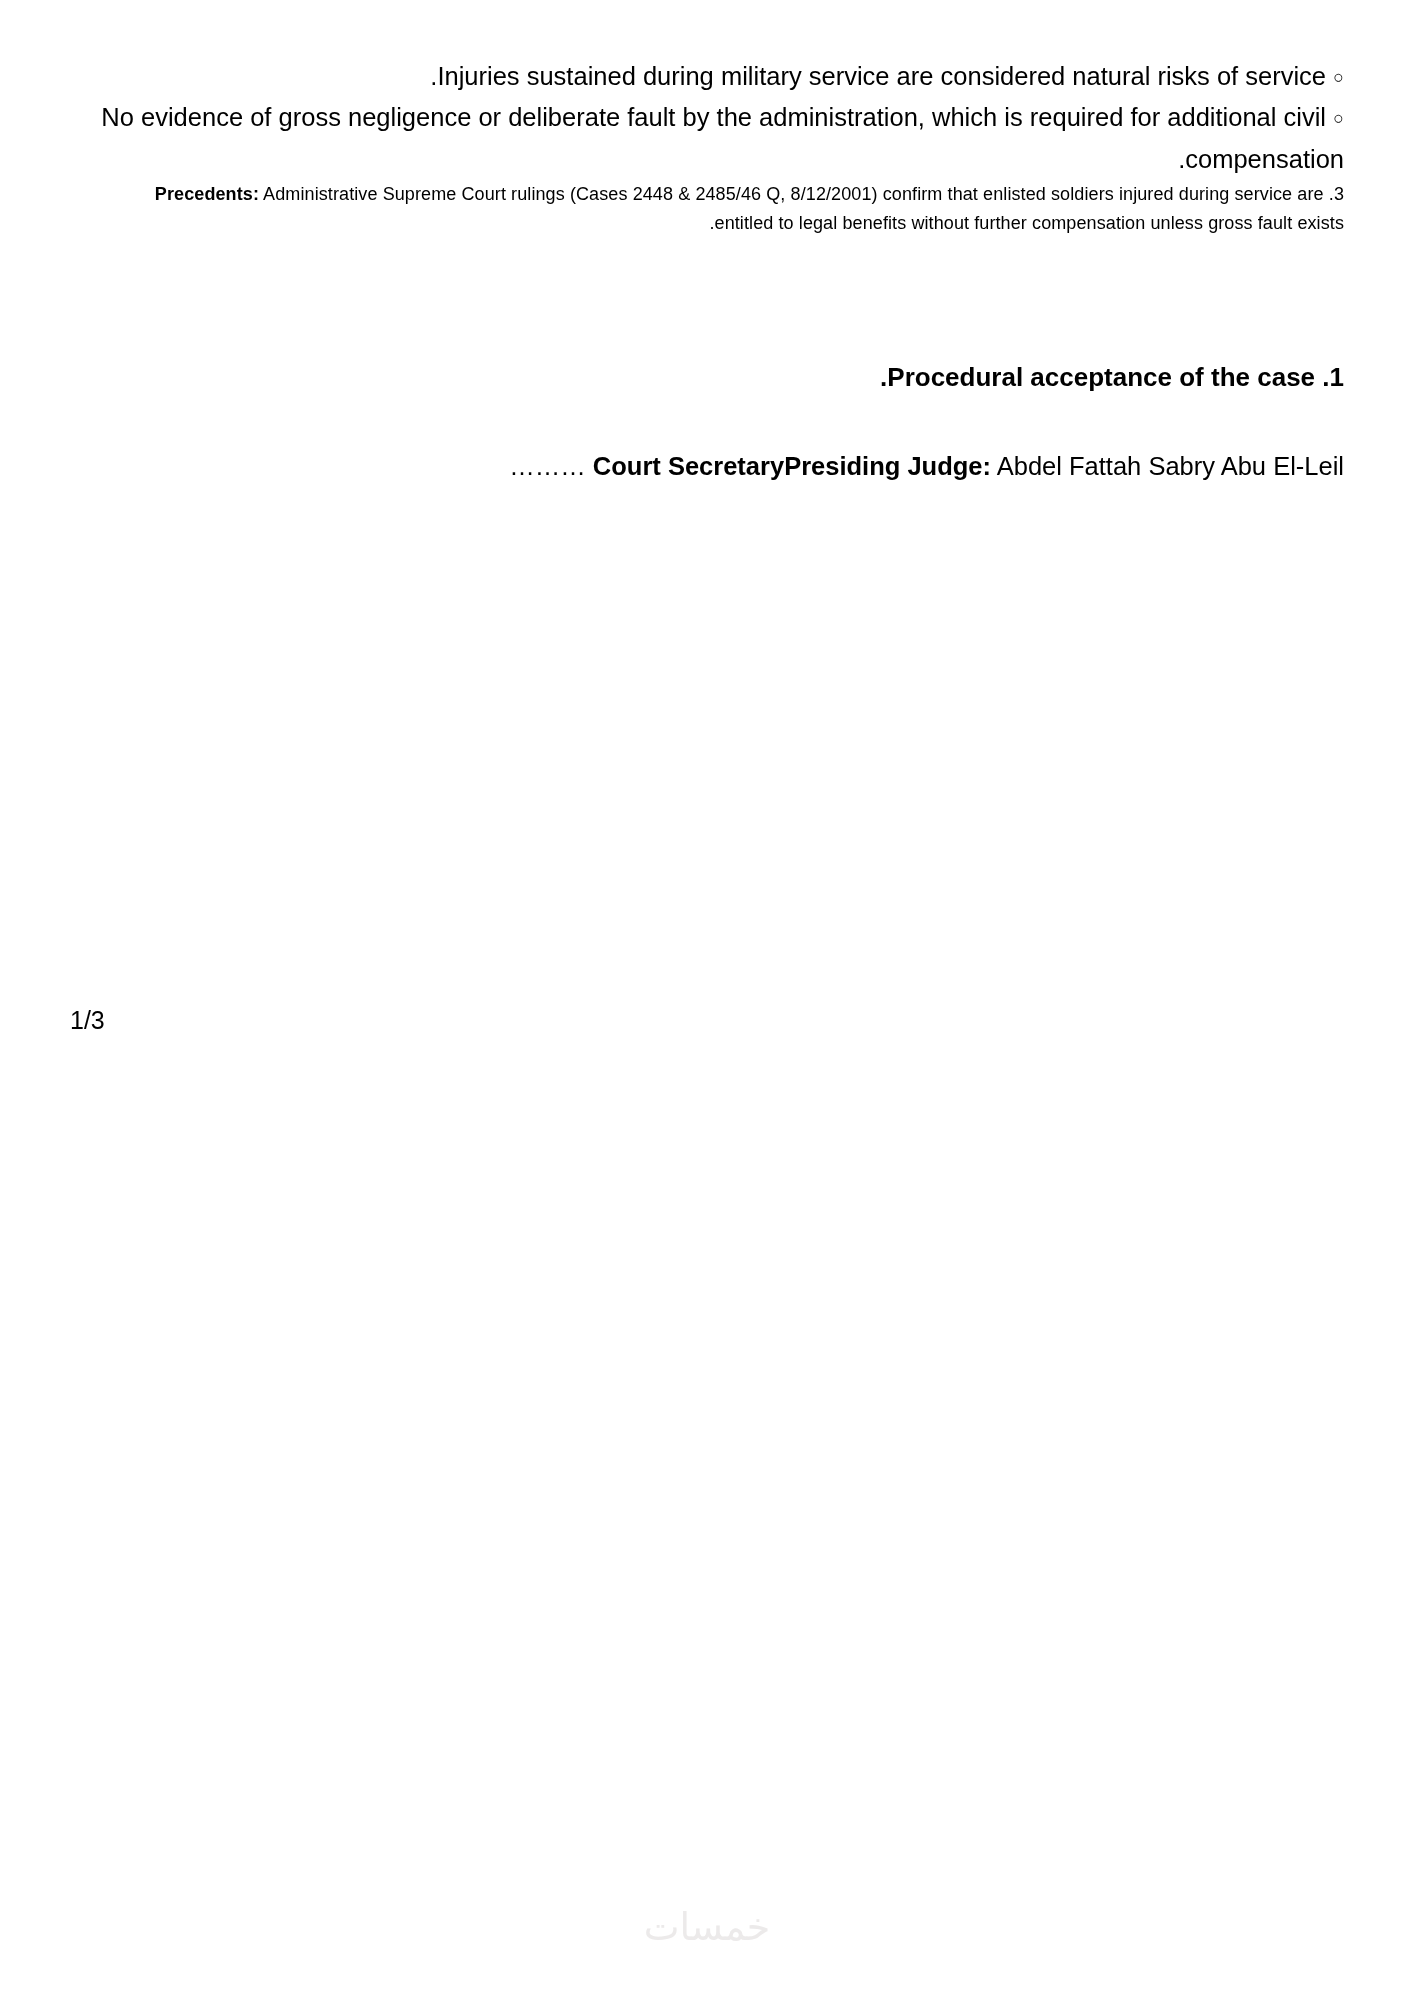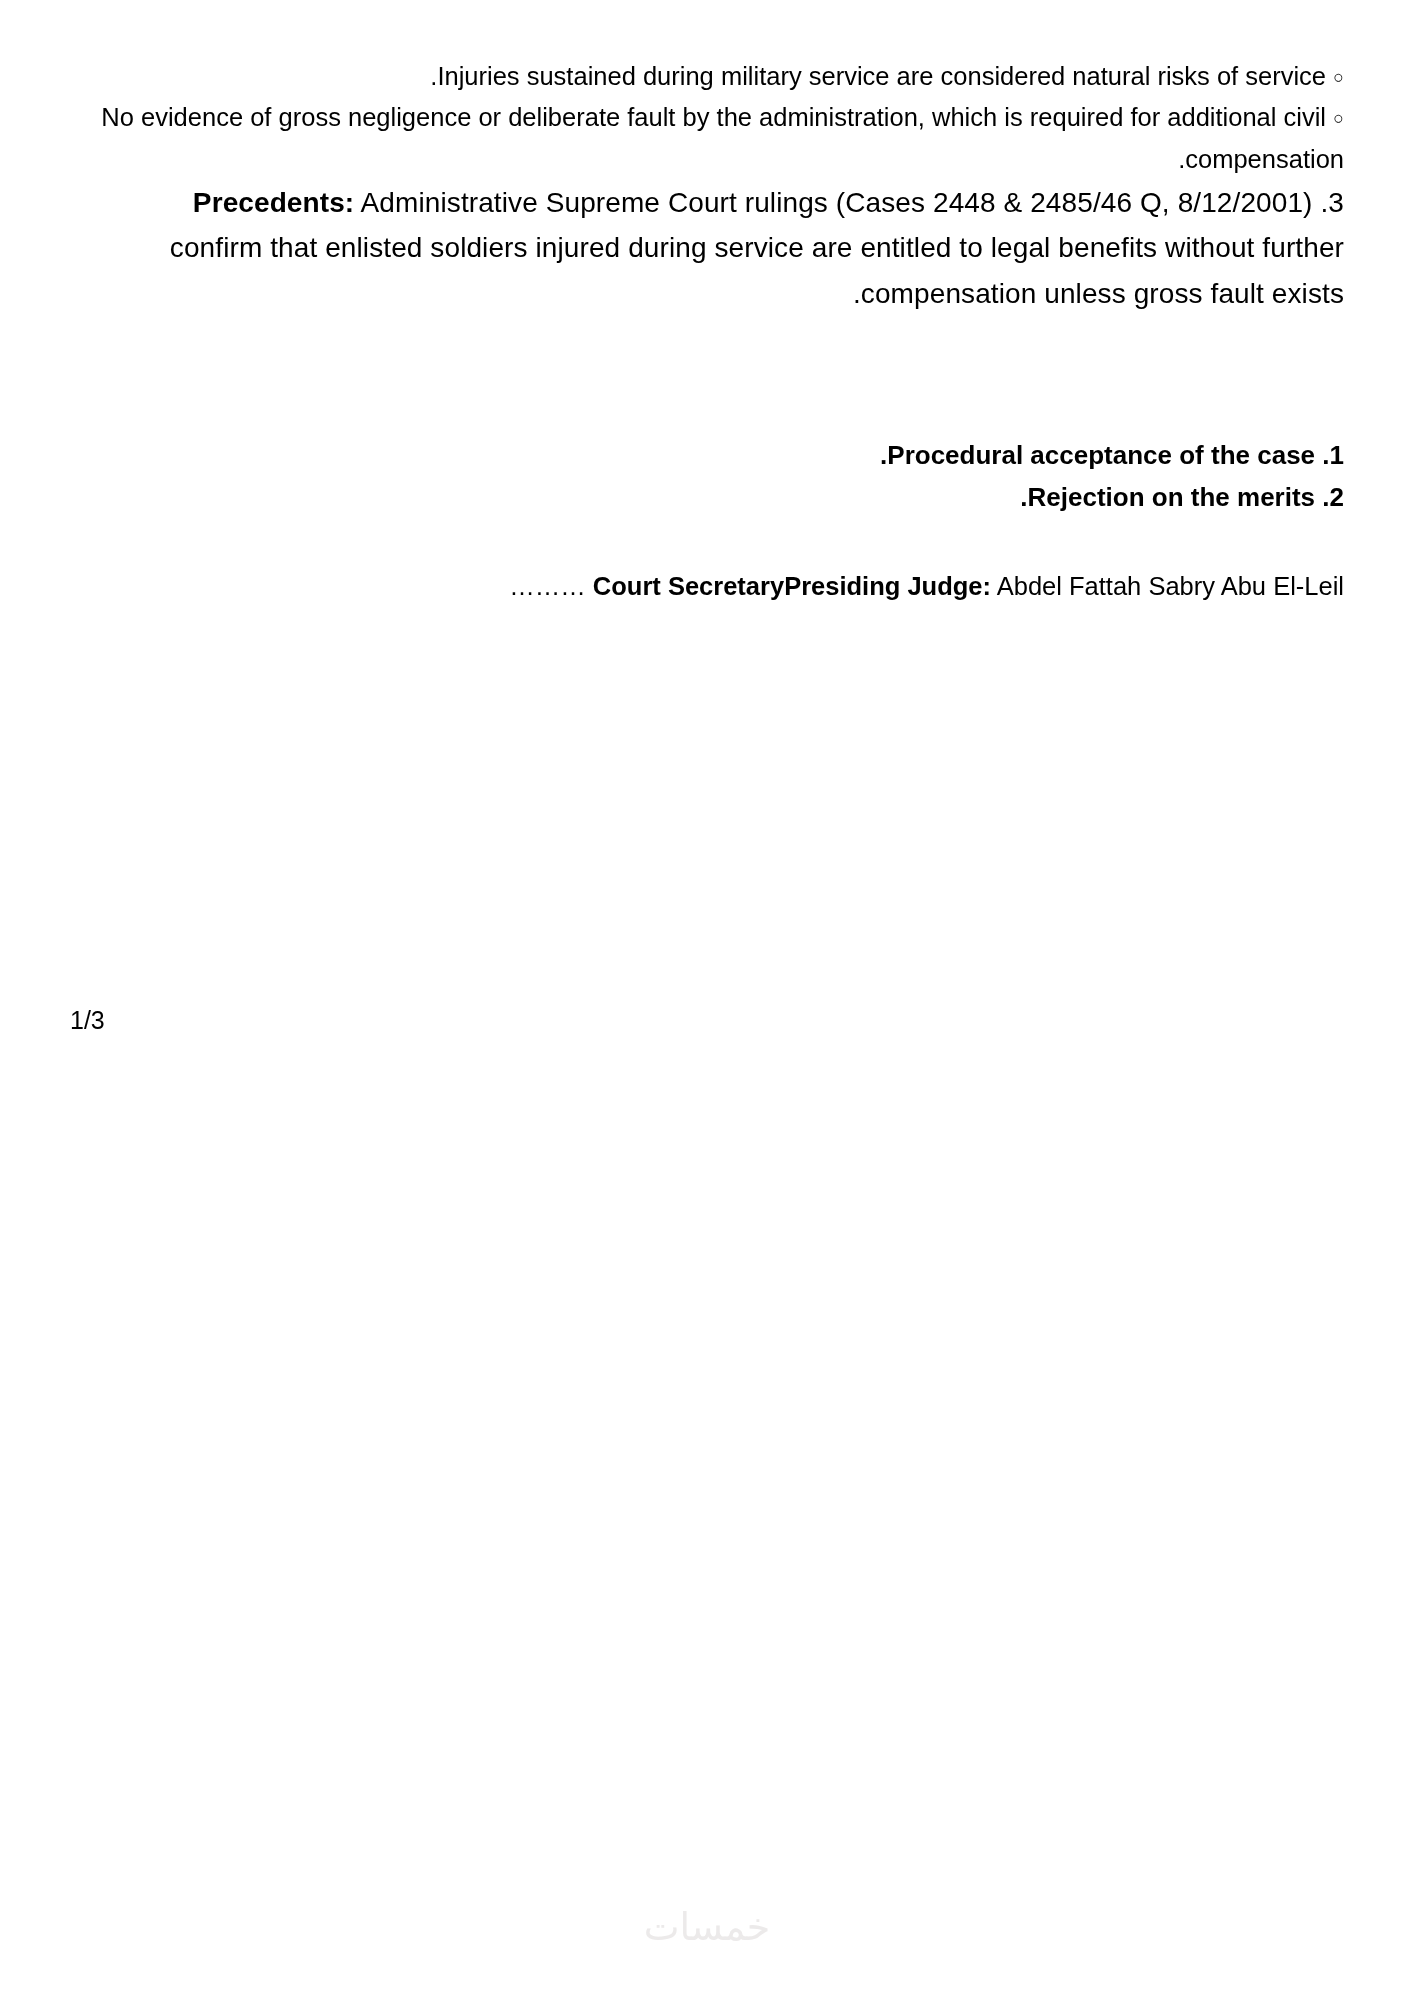--- a/index.html
+++ b/index.html
@@ -21,21 +21,21 @@
     height: 1716px;
     box-sizing: border-box;
     padding: 56px 70px 0 94px;
   }
   .rtl-block {
     direction: rtl;
     text-align: right;
     unicode-bidi: isolate;
   }
   .para {
-    font-size: 28px;
+    font-size: 18px;
     line-height: 1.62;
     margin: 0;
     letter-spacing: 0.1px;
   }
   .bullet-para {
     font-size: 25.5px;
     line-height: 1.62;
     margin: 0;
   }
   .bullet-mark {
@@ -111,24 +111,20 @@
 
     <div class="spacer-lg"></div>
 
 
     <div class="spacer-sm"></div>
 
     <p class="decision-item">
       <span>1.</span>
       <span>Procedural acceptance of the case.</span>
     </p>
-    <p class="decision-item">
-      <span>2.</span>
-      <span>Rejection on the merits.</span>
-    </p>
 
     <div class="spacer-md"></div>
 
     <p class="signature-line">
       <span class="bold">Court Secretary</span><span class="bold">Presiding Judge:</span>
       <span>Abdel Fattah Sabry Abu El-Leil</span>
       <span>………</span>
     </p>
 
   </div>

